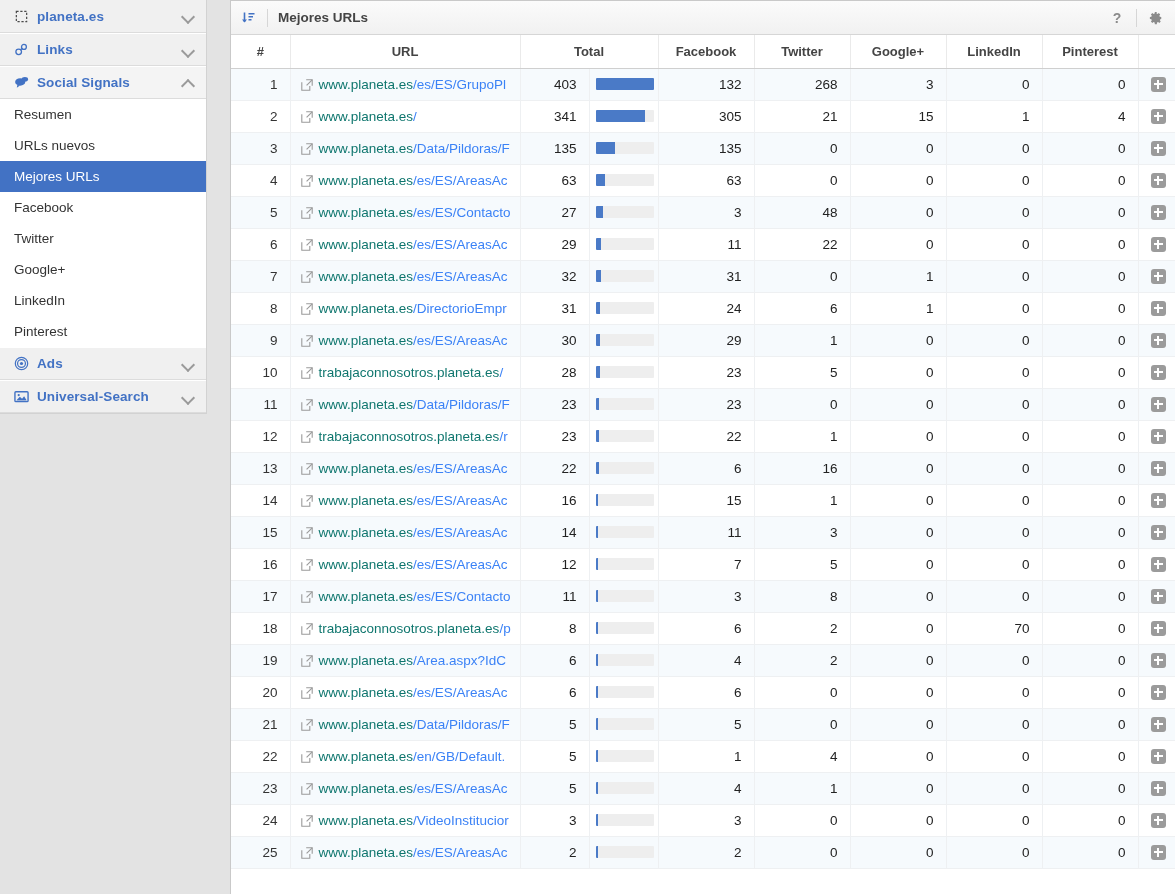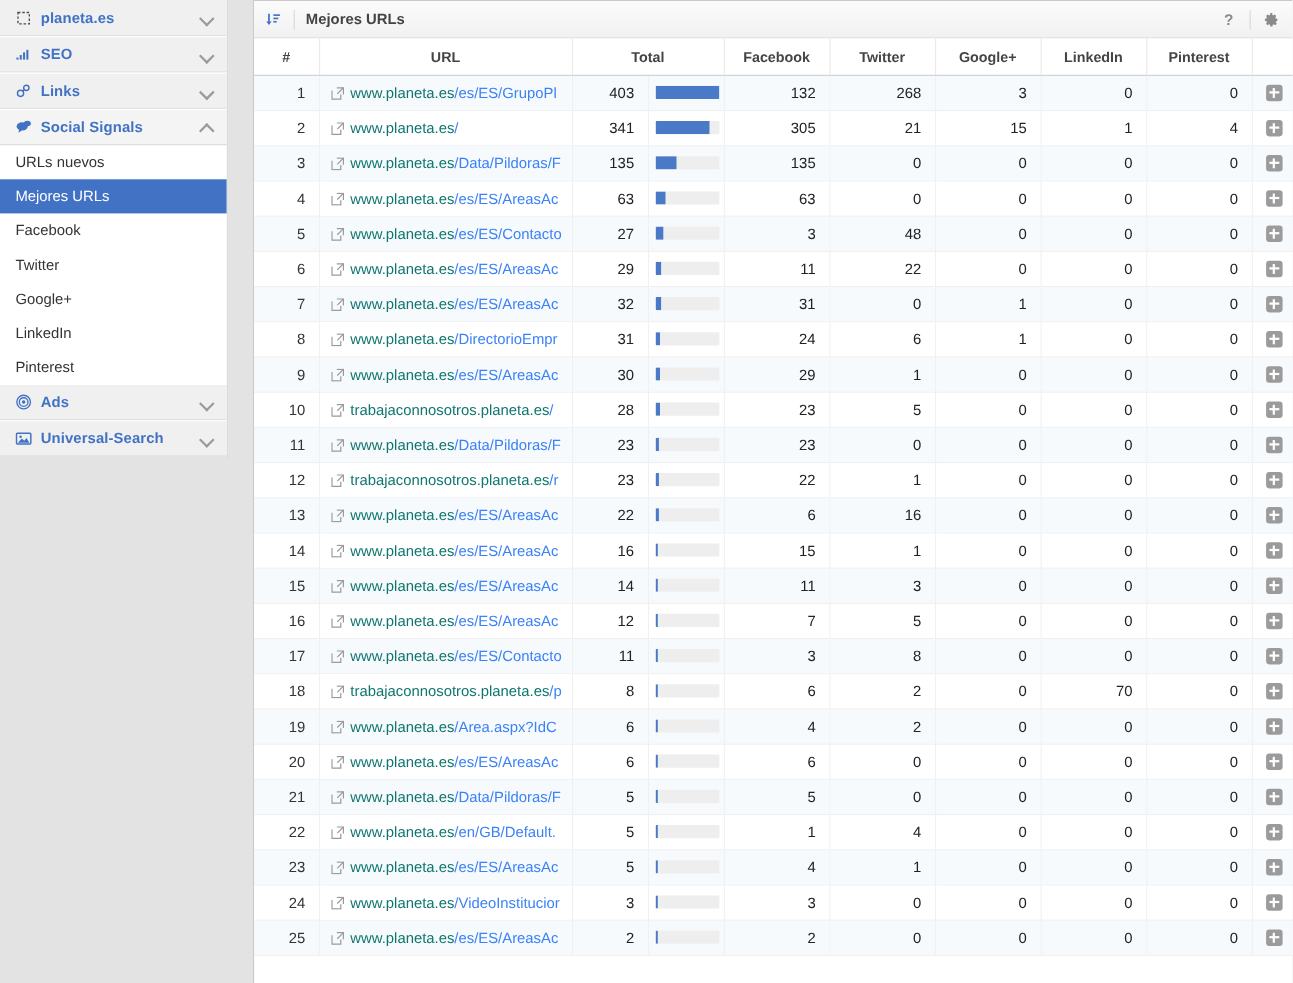--- a/index.html
+++ b/index.html
@@ -150,32 +150,20 @@
 <body>
 
 <div id="sidebar">
     <div class="nav-group">
       <span class="g-icon">
         <svg width="15" height="15" viewBox="0 0 16 16">
           <rect x="2.5" y="2.5" width="11" height="11" fill="none" stroke="#4a4a4a" stroke-width="1.3" stroke-dasharray="2.4 1.8"></rect>
         </svg>
       </span>
       <span class="g-label">planeta.es</span>
-      <span class="chev"></span>
-    </div>
-    <div class="nav-group">
-      <span class="g-icon">
-        <svg width="15" height="15" viewBox="0 0 16 16">
-          <rect x="1" y="11" width="2" height="2" fill="#4272c4"></rect>
-          <rect x="4.2" y="8.5" width="2" height="4.5" fill="#4272c4"></rect>
-          <rect x="7.4" y="6" width="2" height="7" fill="#4272c4"></rect>
-          <rect x="10.6" y="3.5" width="2" height="9.5" fill="#4272c4"></rect>
-        </svg>
-      </span>
-      <span class="g-label">SEO</span>
       <span class="chev"></span>
     </div>
     <div class="nav-group">
       <span class="g-icon">
         <svg width="15" height="15" viewBox="0 0 16 16">
           <circle cx="5" cy="10.5" r="3" fill="none" stroke="#4272c4" stroke-width="1.4"></circle>
           <circle cx="10.6" cy="5.2" r="2.6" fill="none" stroke="#4272c4" stroke-width="1.4"></circle>
           <path d="M6.7 8.6 L9 6.6" stroke="#4272c4" stroke-width="1.4"></path>
         </svg>
       </span>
@@ -187,20 +175,21 @@
         <svg width="15" height="15" viewBox="0 0 16 16">
           <ellipse cx="6.6" cy="7.4" rx="5.4" ry="4" fill="#4272c4"></ellipse>
           <path d="M3.6 10.4 L3 13.6 L6.4 11.2 Z" fill="#4272c4"></path>
           <ellipse cx="11.6" cy="4.6" rx="3.4" ry="2.6" fill="#4272c4"></ellipse>
         </svg>
       </span>
       <span class="g-label">Social Signals</span>
       <span class="chev up"></span>
     </div>
     <div class="nav-sub">
+      <div class="nav-item">Resumen</div>
       <div class="nav-item">URLs nuevos</div>
       <div class="nav-item active">Mejores URLs</div>
       <div class="nav-item">Facebook</div>
       <div class="nav-item">Twitter</div>
       <div class="nav-item">Google+</div>
       <div class="nav-item">LinkedIn</div>
       <div class="nav-item">Pinterest</div>
     </div>
     <div class="nav-group">
       <span class="g-icon">

